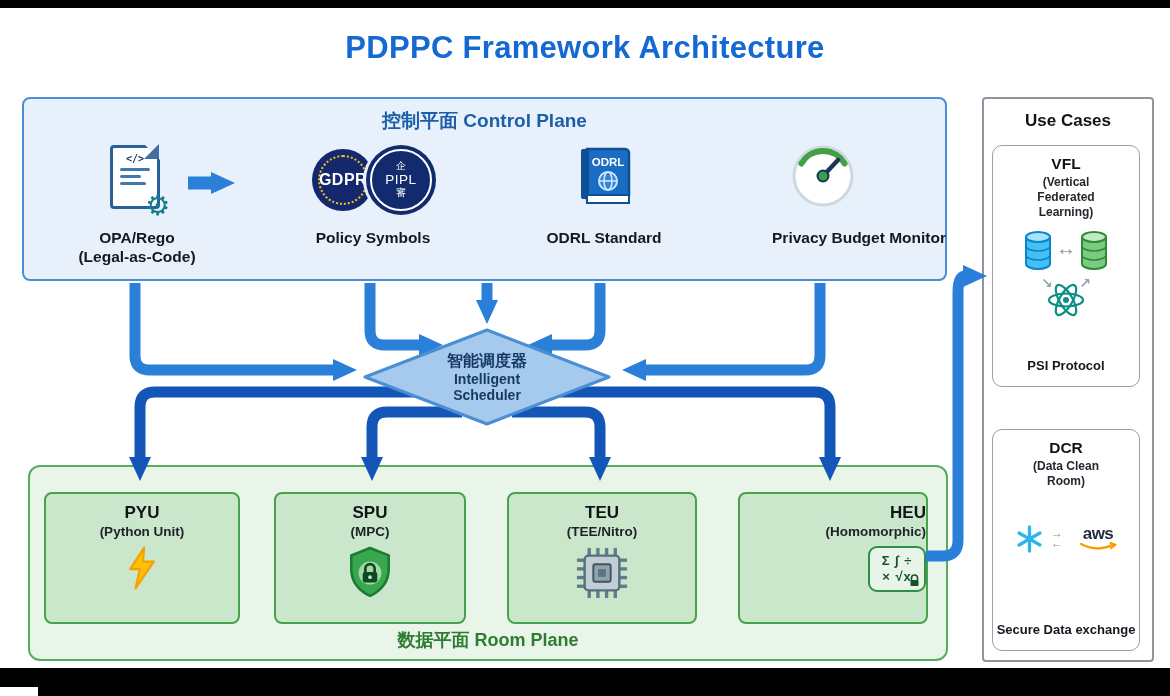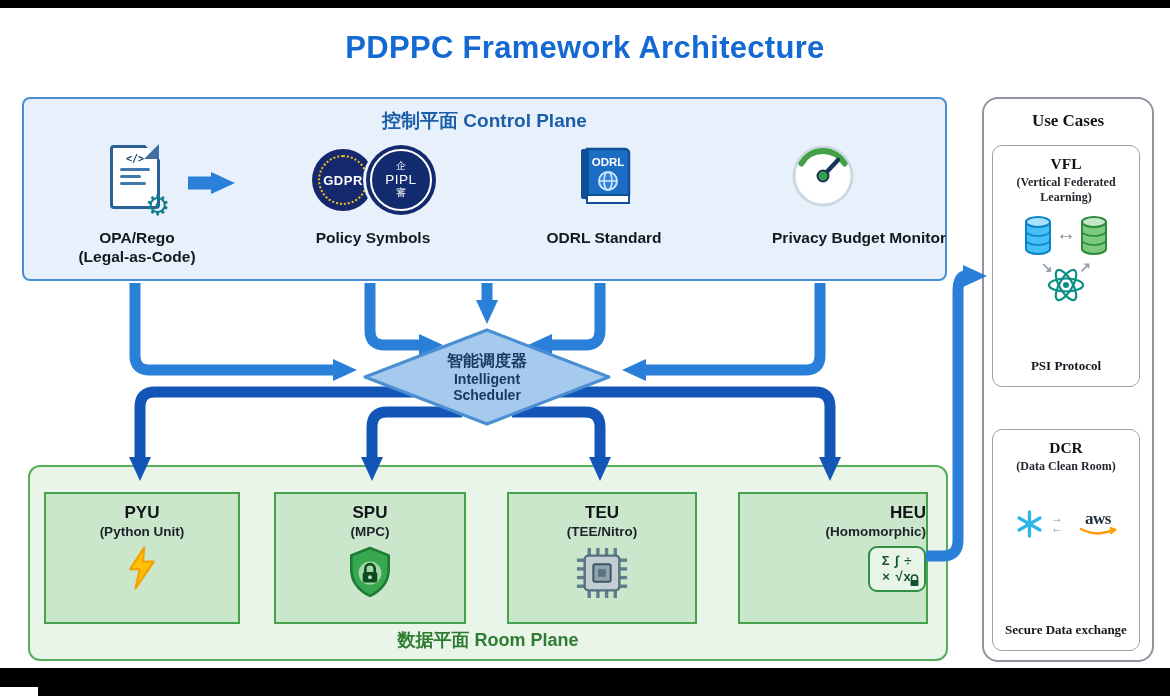--- a/index.html
+++ b/index.html
@@ -41,21 +41,21 @@
   .doc-code{margin:5px 0 2px;text-align:center;font-family:"DejaVu Sans Mono",monospace;
     font-size:10px;font-weight:700;color:#153a5e;}
   .doc-line{height:3px;background:#4179ad;margin:4px 7px 0;border-radius:2px;}
   .doc-line.l2{margin-right:16px;}
   .doc-line.l3{margin-right:11px;}
   .doc-gear{position:absolute;right:-13px;bottom:-14px;font-size:28px;line-height:1;color:#0f7f8b;}
 
   
   .badge{position:absolute;border-radius:50%;display:flex;align-items:center;justify-content:center;}
   .gdpr{left:288px;top:50px;width:62px;height:62px;background:#16286d;color:#fff;
-    font-size:13px;font-weight:800;letter-spacing:.5px;}
+    font-size:16px;font-weight:800;letter-spacing:.5px;}
   .gdpr::before{content:"";position:absolute;inset:6px;border-radius:50%;border:2px dotted #f2c319;}
   .pipl{left:342px;top:46px;width:70px;height:70px;background:#122a6e;color:#fff;
     flex-direction:column;box-shadow:0 0 0 3px #e8f1fb;}
   .pipl::before{content:"";position:absolute;inset:4px;border:2px solid #fff;border-radius:50%;}
   .pipl .t,.pipl .b{font-size:10px;line-height:1.05;}
   .pipl .m{font-size:13.5px;font-weight:400;letter-spacing:.5px;line-height:1.2;}
 
   .odrl-book{position:absolute;left:549px;top:44px;}
   .gauge{position:absolute;left:766px;top:44px;}
 
@@ -65,35 +65,35 @@
     justify-content:center;color:#173a63;}
   .diamond-text .zh{font-size:16px;font-weight:800;line-height:1.2;}
   .diamond-text .en{font-size:14px;font-weight:700;line-height:1.15;}
 
   
   .data-plane{position:absolute;left:28px;top:465px;width:920px;height:196px;z-index:3;
     background:#e9f5e9;border:2px solid #57ac5d;border-radius:12px;}
   .dp-title{position:absolute;bottom:7px;left:0;width:100%;text-align:center;
     font-size:18px;font-weight:800;color:#2e7d32;}
   .unit{position:absolute;top:25px;height:132px;background:#cbe7cb;border:2px solid #46a24d;
-    border-radius:0;display:flex;flex-direction:column;align-items:center;padding-top:9px;}
+    border-radius:8px;display:flex;flex-direction:column;align-items:center;padding-top:9px;}
   .u1{left:14px;width:196px;} .u2{left:244px;width:192px;}
   .u3{left:477px;width:190px;} .u4{left:708px;width:190px;align-items:flex-end;}
   .uname{font-size:17px;font-weight:800;color:#101418;line-height:1.2;}
   .usub{font-size:13.5px;font-weight:700;color:#1c2228;margin-top:1px;}
   .uicon{margin-top:7px;display:flex;align-items:center;justify-content:center;}
 
   .mathbox{position:relative;width:58px;height:46px;border:2.5px solid #2f8f46;border-radius:9px;
     background:#e7f4e7;display:flex;flex-direction:column;align-items:center;justify-content:center;}
   .mathbox span{font-size:13px;font-weight:800;color:#14532d;line-height:1.25;letter-spacing:1px;}
   .mathbox .mlock{position:absolute;right:4px;bottom:3px;}
 
   
   .uc-panel{position:absolute;left:982px;top:97px;width:172px;height:565px;z-index:3;
-    background:#fff;border:2px solid #8f959e;border-radius:16px;font-family:Liberation Serif, serif;}
+    background:#fff;border:2px solid #8f959e;border-radius:4px;}
   .uc-title{position:absolute;top:12px;left:0;width:100%;text-align:center;
     font-size:17px;font-weight:800;color:#101418;}
   .uc-card{position:absolute;left:8px;width:148px;background:#fff;border:1.5px solid #9aa1a9;
     border-radius:10px;padding:9px 22px;text-align:center;}
   .vfl-card{top:46px;height:242px;}
   .dcr-card{top:330px;height:222px;}
   .uc-name{font-size:15.5px;font-weight:800;color:#101418;line-height:1.2;}
   .uc-sub{font-size:12px;font-weight:700;color:#23282e;line-height:1.25;margin-top:1px;}
   .uc-footer{position:absolute;bottom:12px;left:0;width:100%;text-align:center;
     font-size:13px;font-weight:700;color:#14181f;line-height:1.25;}

